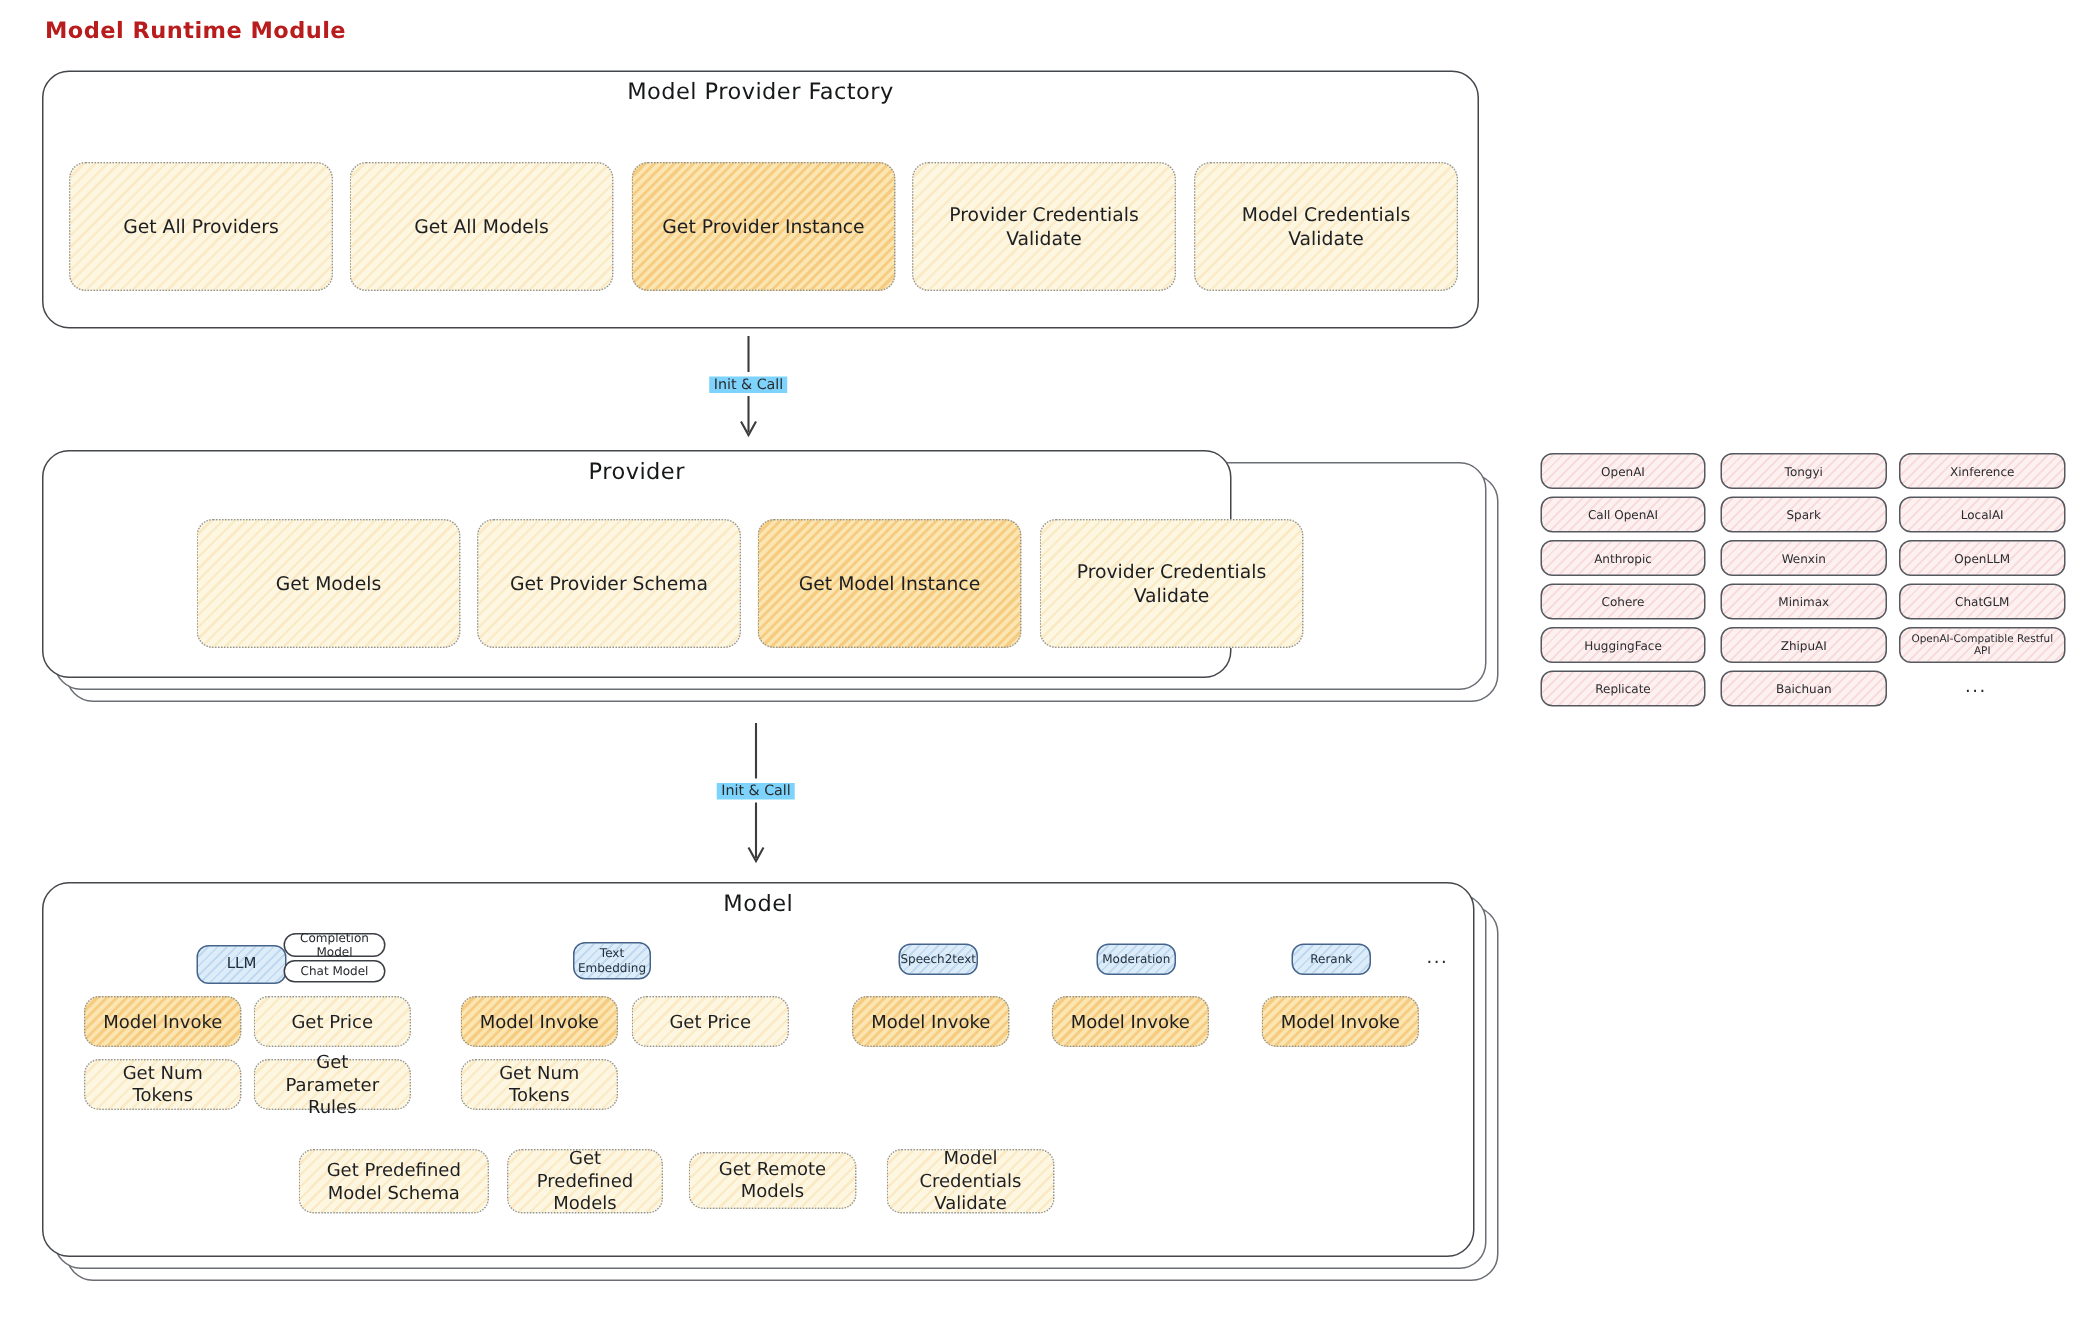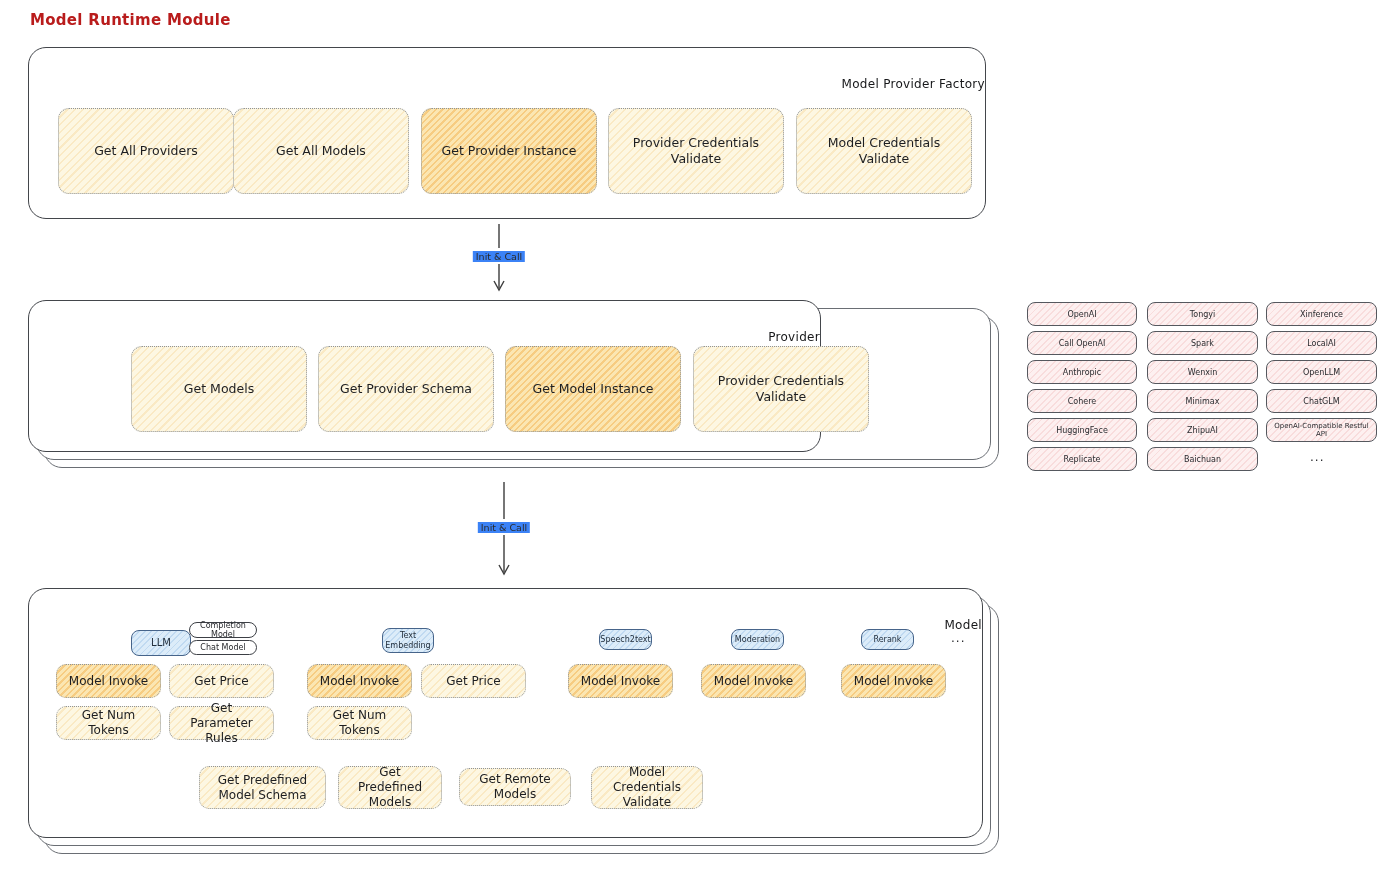--- a/index.html
+++ b/index.html
@@ -10,21 +10,21 @@
     --ink:#26282c; --border-dark:#43464b; --dot:#8e9399;
   }
   *{box-sizing:border-box;margin:0;padding:0}
   body{background:#fff;font-family:"DejaVu Sans","Liberation Sans",sans-serif;color:var(--ink)}
   .canvas{position:relative;width:1393px;height:880px;background:#fff;overflow:hidden}
 
   .diagram-title{position:absolute;left:30px;top:11px;font-size:15px;font-weight:700;letter-spacing:.3px;color:#b91c1c}
 
   .bigbox{position:absolute;background:#fff;border:1.6px solid var(--border-dark);border-radius:18px}
   .stack-layer{position:absolute;background:#fff;border:1.4px solid #6a6e74;border-radius:18px}
-  .box-title{position:absolute;left:0;right:0;top:29px;text-align:right;font-size:12px;color:#17181a;letter-spacing:.3px}
+  .box-title{position:absolute;left:0;right:0;top:4px;text-align:center;font-size:15px;color:#17181a;letter-spacing:.3px}
 
   .btn{position:absolute;display:flex;align-items:center;justify-content:center;text-align:center;
        border:1.5px dotted var(--dot);border-radius:11px;font-size:12.5px;line-height:1.25;
        padding:2px 8px;color:#1d1e21;
        background-color:var(--yellow-fill);
        background-image:repeating-linear-gradient(135deg,var(--yellow-hatch) 0 1.6px,transparent 1.6px 5.5px)}
   .btn.hl{background-color:var(--orange-fill);
        background-image:repeating-linear-gradient(135deg,var(--orange-hatch) 0 2px,transparent 2px 4.6px)}
   .btn.small{font-size:12px;border-radius:10px}
 
@@ -37,32 +37,32 @@
   .tag{position:absolute;display:flex;align-items:center;justify-content:center;text-align:center;
        border:1.2px solid #46648a;border-radius:8px;color:#23303e;font-size:8px;line-height:1.15;padding:1px 3px;
        background-color:var(--blue-fill);
        background-image:repeating-linear-gradient(135deg,var(--blue-hatch) 0 1.3px,transparent 1.3px 4.4px)}
   .tag.big{font-size:10px}
   .wtag{position:absolute;display:flex;align-items:center;justify-content:center;text-align:center;
         border:1.2px solid #3c3f45;border-radius:8px;background:#fff;font-size:8px;color:#26282c;padding:0 3px}
 
   .ellipsis{position:absolute;font-size:12px;letter-spacing:1px;color:#26282c}
   .arrow{position:absolute}
-  .arrow-label{position:absolute;transform:translateX(-50%);font-size:9.5px;color:#2a2a2a;background:#3b82f6;padding:0 3px;white-space:nowrap}
+  .arrow-label{position:absolute;transform:translateX(-50%);font-size:9.5px;color:#2a2a2a;background:#7dd3fc;padding:0 3px;white-space:nowrap}
 </style>
 </head>
 <body>
 
 <div class="canvas">
 
   <div class="diagram-title">Model Runtime Module</div>
 
   <div class="bigbox" style="left:28px;top:47px;width:958px;height:172px">
     <div class="box-title">Model Provider Factory</div>
-    <div class="btn" style="left:29px;top:60px;width:176px;height:86px">Get All Providers</div>
+    <div class="btn" style="left:17px;top:60px;width:176px;height:86px">Get All Providers</div>
     <div class="btn" style="left:204px;top:60px;width:176px;height:86px">Get All Models</div>
     <div class="btn hl" style="left:392px;top:60px;width:176px;height:86px">Get Provider Instance</div>
     <div class="btn" style="left:579px;top:60px;width:176px;height:86px">Provider Credentials Validate</div>
     <div class="btn" style="left:767px;top:60px;width:176px;height:86px">Model Credentials Validate</div>
   </div>
 
   <svg class="arrow" style="left:491px;top:224px" width="16" height="72">
     <line x1="8" y1="0" x2="8" y2="24" stroke="#3c3c3c" stroke-width="1.4"></line>
     <line x1="8" y1="40" x2="8" y2="64" stroke="#3c3c3c" stroke-width="1.4"></line>
     <polyline points="3,57 8,66 13,57" fill="none" stroke="#3c3c3c" stroke-width="1.4"></polyline>

